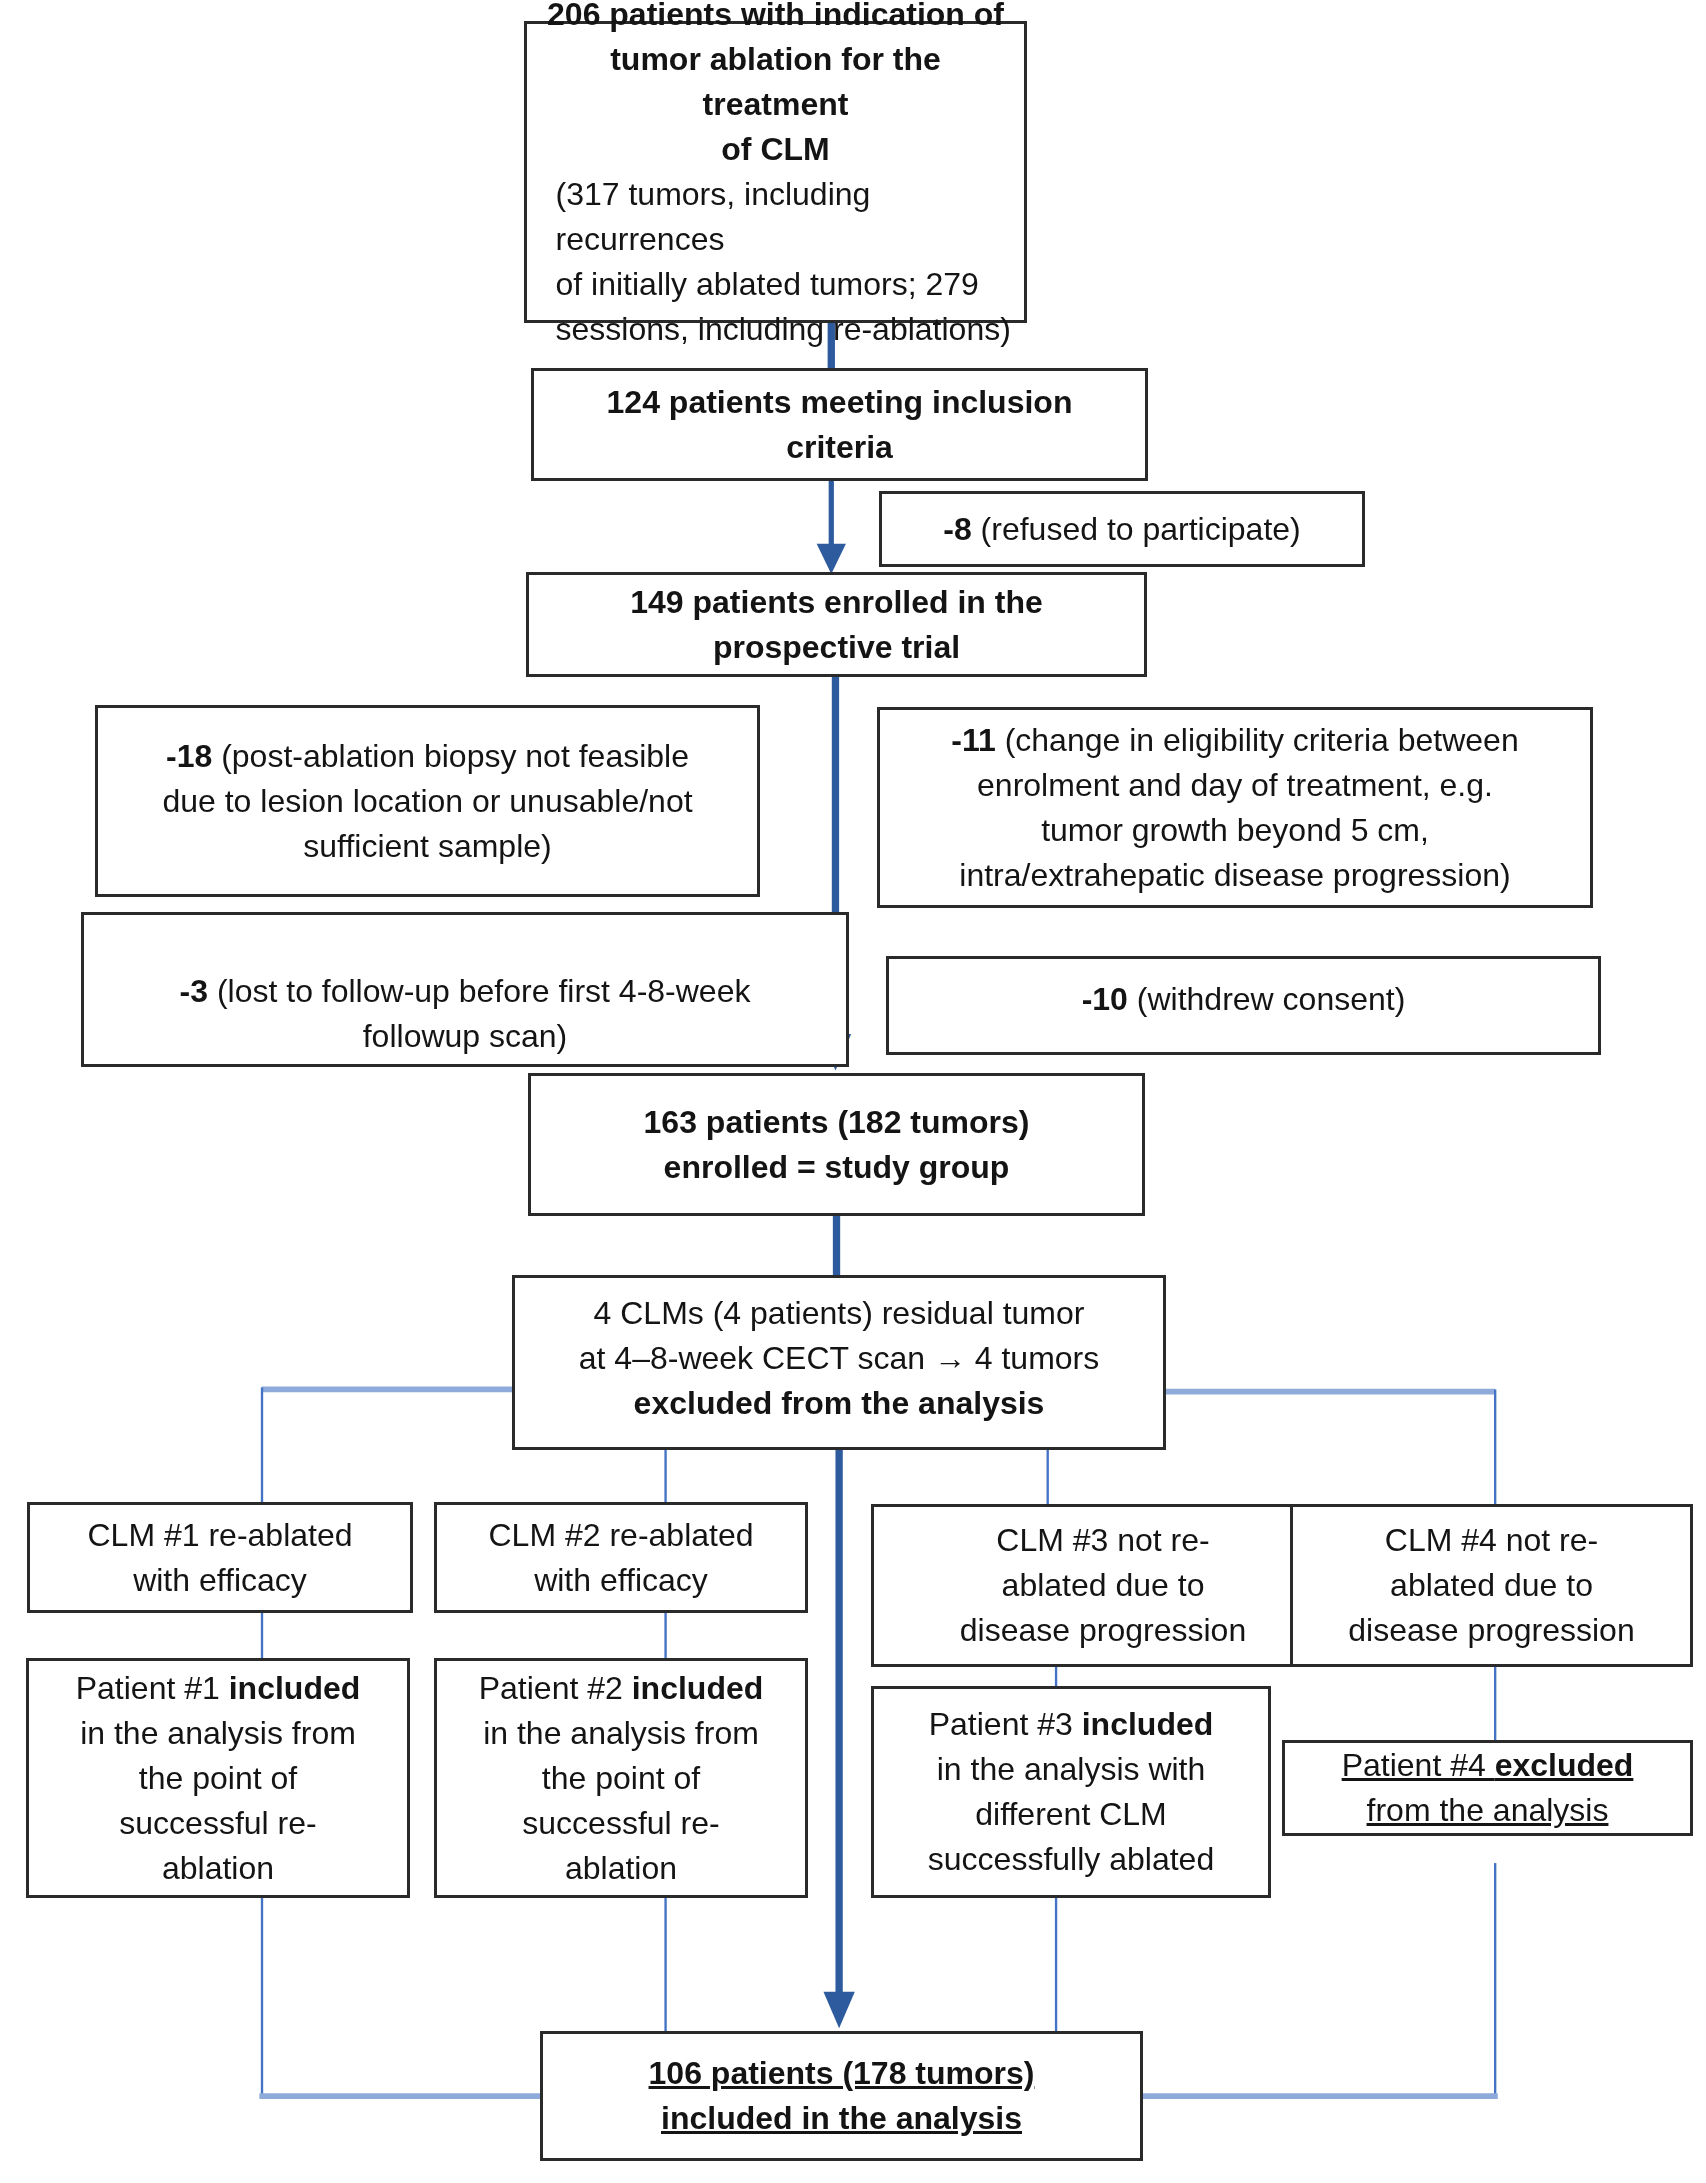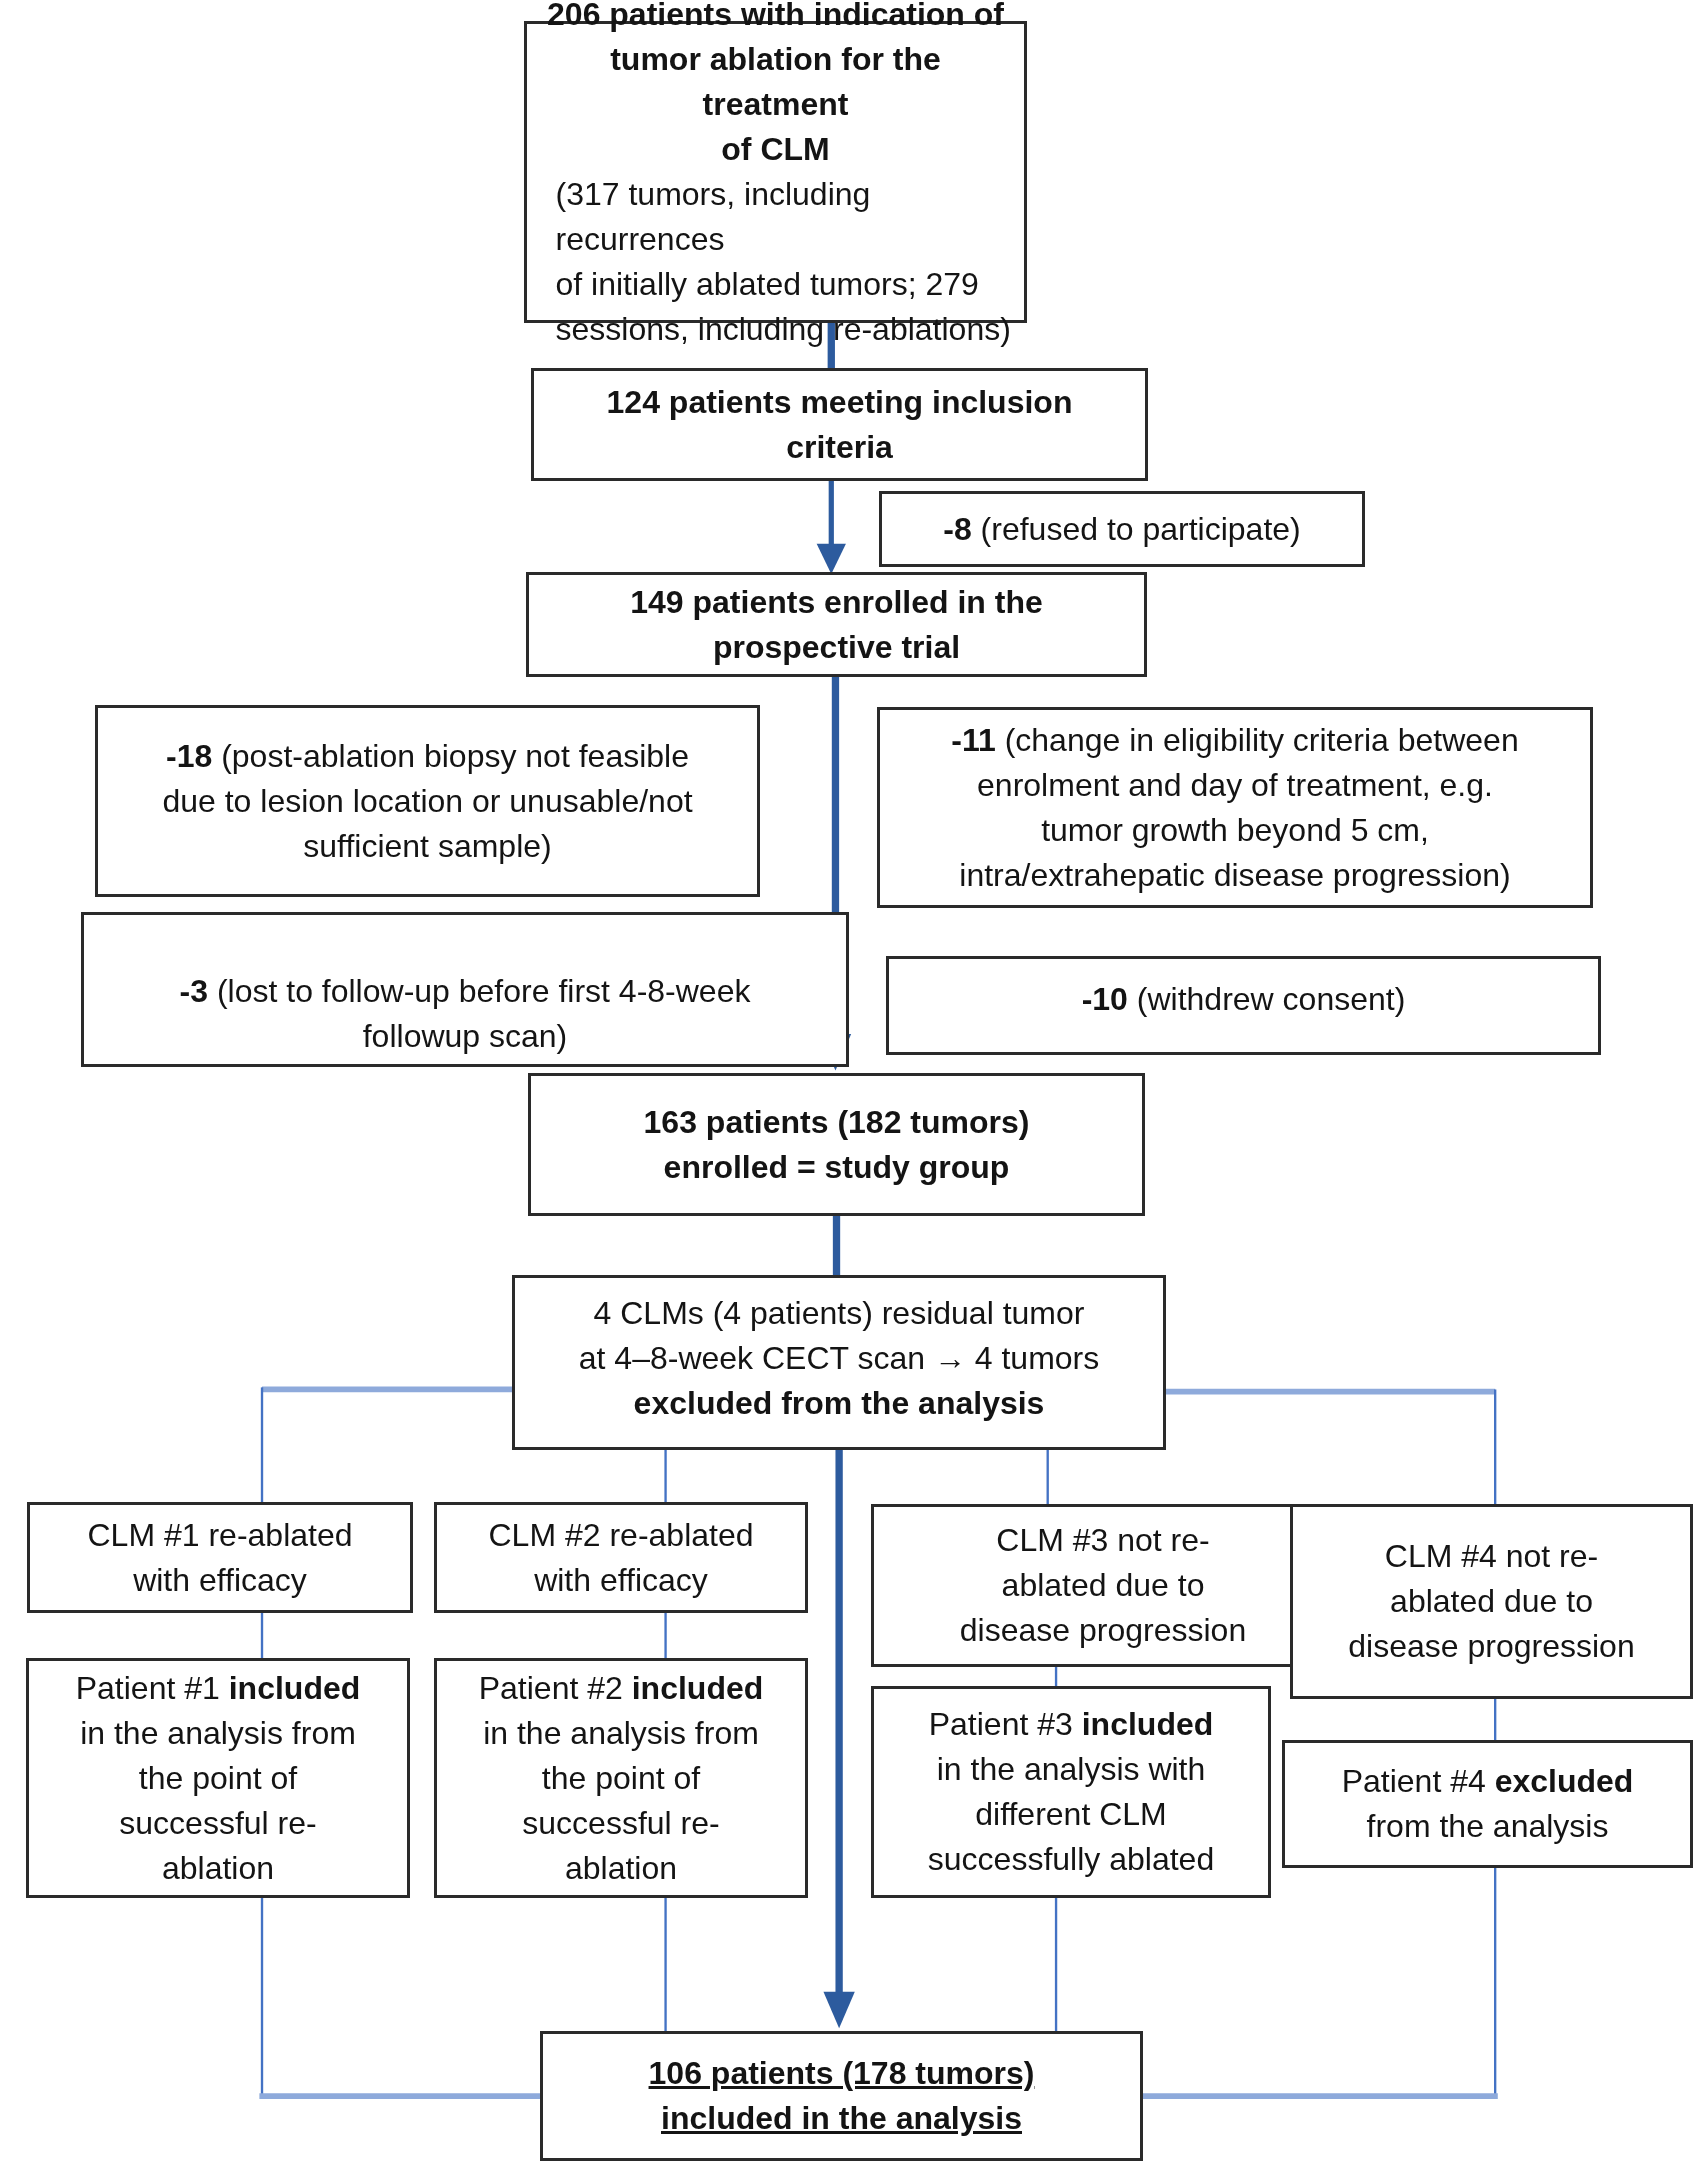--- a/index.html
+++ b/index.html
@@ -36,25 +36,25 @@
   .n149 {left:526px;top:572px;width:621px;height:105px;}
   .x18  {left:95px; top:705px;width:665px;height:192px;}
   .x11  {left:877px;top:707px;width:716px;height:201px;}
   .x3   {left:81px; top:912px;width:768px;height:155px;justify-content:flex-end;padding-top:13.6px;}
   .x10  {left:886px;top:956px;width:715px;height:99px;justify-content:flex-start;padding-top:18px;}
   .n107 {left:528px;top:1073px;width:617px;height:143px;}
   .n4clm{left:512px; top:1275px;width:654px;height:175px;padding-top:12.5px;justify-content:flex-start;}
   .clm1 {left:27px;  top:1502px;width:386px; height:111px;}
   .clm2 {left:434px; top:1502px;width:374px; height:111px;}
   .clm3 {left:871px;top:1504px;width:464px; height:163px;}
-  .clm4 {left:1290px;top:1504px;width:403px; height:195px;}
+  .clm4 {left:1290px;top:1504px;width:403px; height:163px;}
   .p1   {left:26px;  top:1658px;width:384px; height:240px;}
   .p2   {left:434px; top:1658px;width:374px; height:240px;}
   .p3   {left:871px;top:1686px;width:400px; height:212px;}
-  .p4   {left:1282px;top:1740px;width:411px; height:128px;}
+  .p4   {left:1282px;top:1740px;width:411px; height:96px;text-decoration:underline;}
   .n106 {left:540px;top:2031px;width:603px;height:130px;text-decoration:underline;}
 </style>
 </head>
 <body>
 
 <div id="canvas">
 
   <svg id="wires" xmlns="http://www.w3.org/2000/svg" viewBox="0 0 3265 4176" width="1707" height="2183">
 
     <line class="ln-main" x1="1590" y1="614" x2="1590" y2="706"></line>

